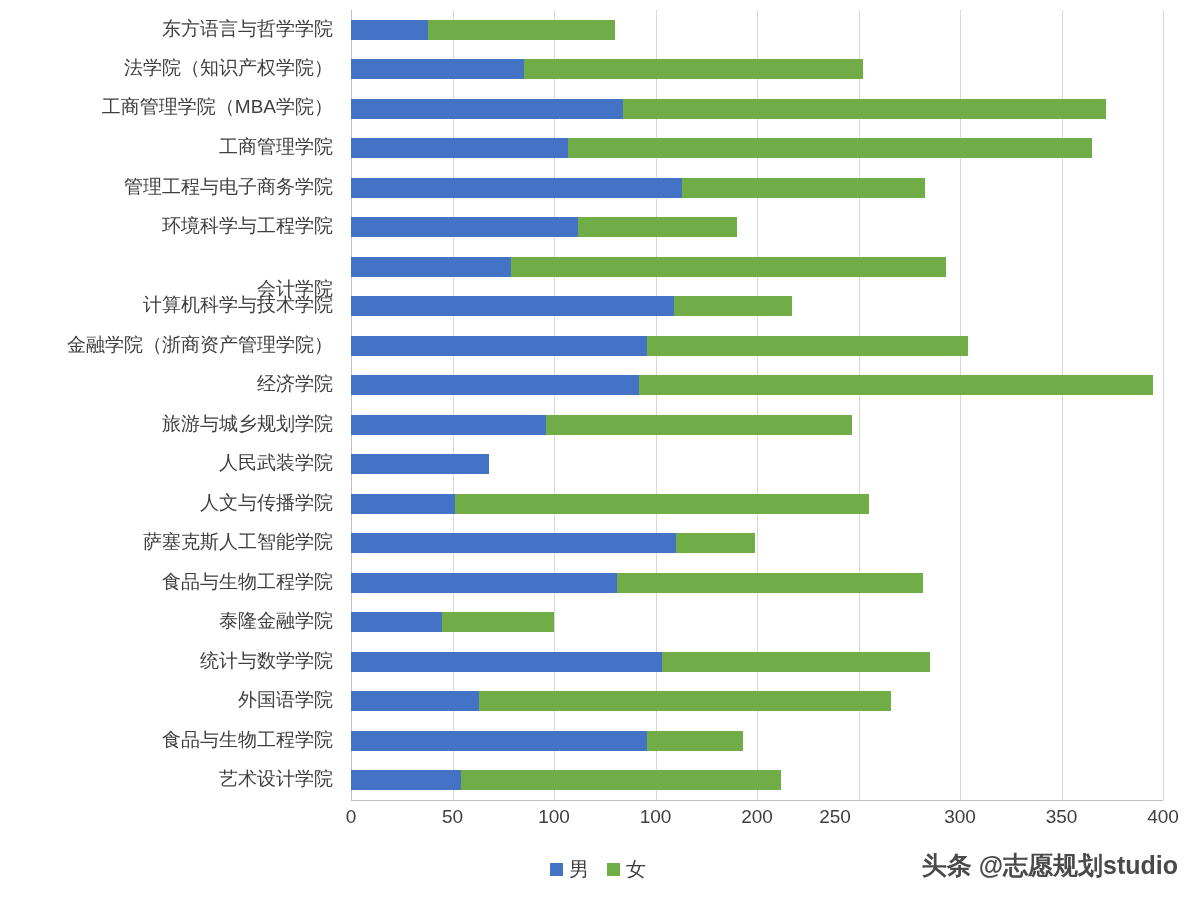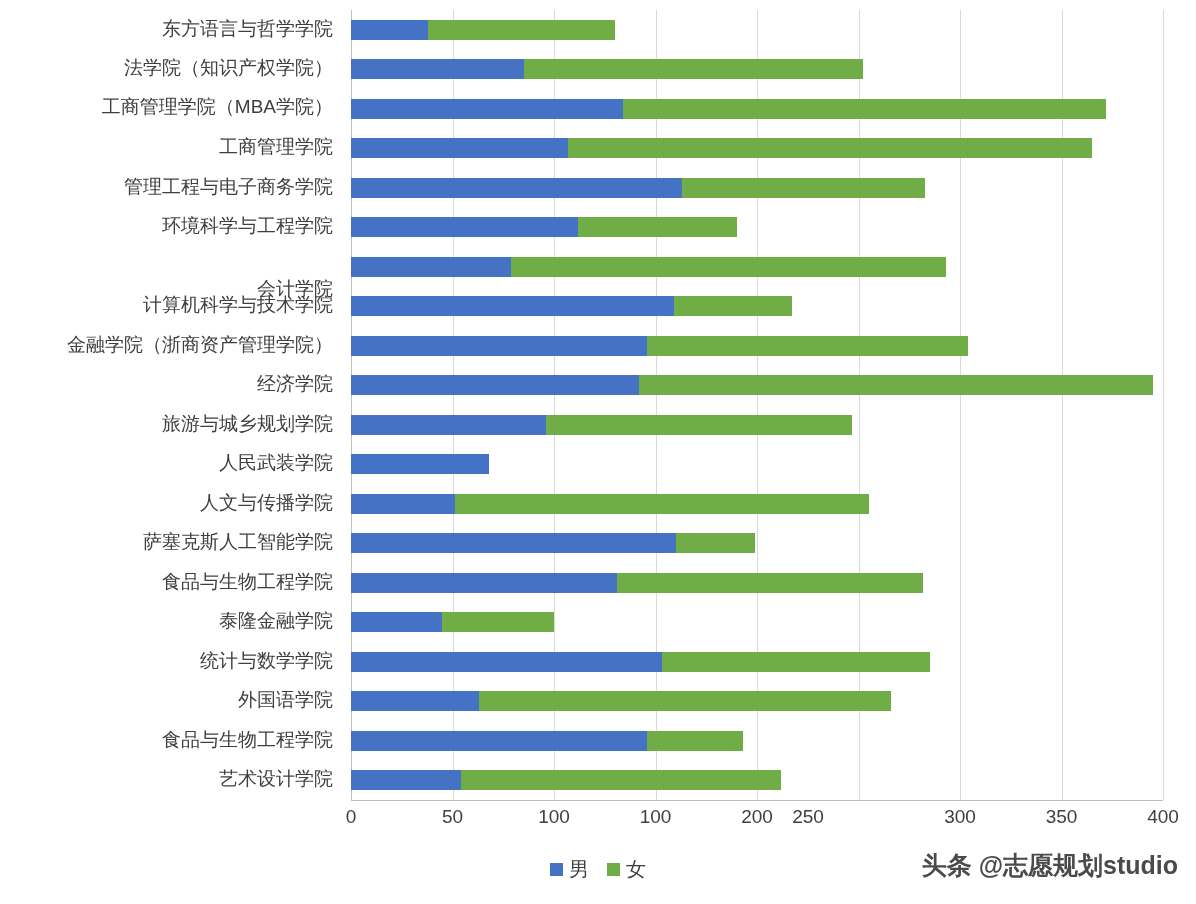--- a/index.html
+++ b/index.html
@@ -254,21 +254,21 @@
       </div>
   </div>
 
   <div class="x-axis-line"></div>
   <div class="x-axis-labels">
       <div class="x-tick-label" style="left: 351px;">0</div>
       <div class="x-tick-label" style="left: 452.5px;">50</div>
       <div class="x-tick-label" style="left: 554px;">100</div>
       <div class="x-tick-label" style="left: 655.5px;">100</div>
       <div class="x-tick-label" style="left: 757px;">200</div>
-      <div class="x-tick-label" style="left: 808px;">250</div>
+      <div class="x-tick-label" style="left: 835px;">250</div>
       <div class="x-tick-label" style="left: 960px;">300</div>
       <div class="x-tick-label" style="left: 1061.5px;">350</div>
       <div class="x-tick-label" style="left: 1163px;">400</div>
     </div>
 
   <div class="legend">
       <div class="legend-item">
         <span class="legend-swatch" style="background: rgb(68, 114, 196);"></span>
         <span>男</span>
       </div>

